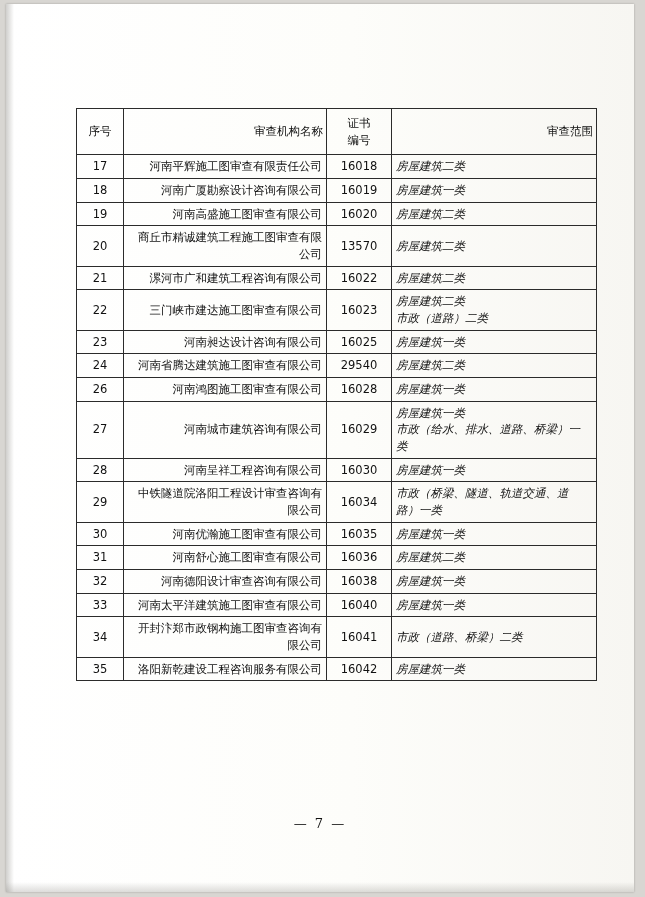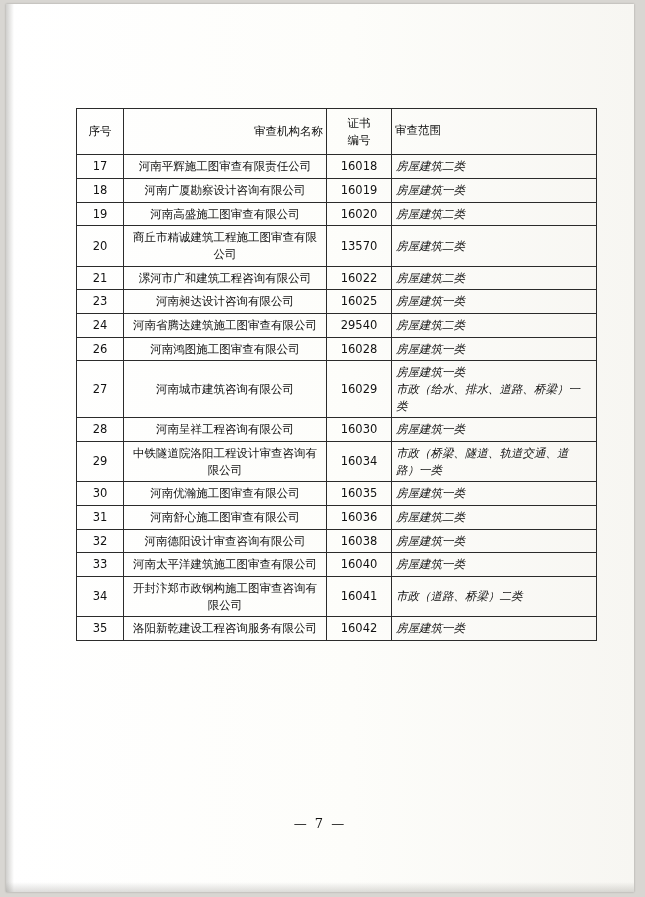--- a/index.html
+++ b/index.html
@@ -50,21 +50,21 @@
     color: #111;
     font-family: "DejaVu Sans", "Liberation Sans", sans-serif;
     vertical-align: middle;
   }
   table.doc-table th {
     font-weight: normal;
     text-align: center;
     padding: 6px 3px;
   }
   .col-idx { width: 40px; text-align: center; }
-  .col-name { width: 196px; text-align: center; padding-left: 6px; }
+  .col-name { width: 196px; text-align: right; padding-left: 6px; }
   .col-cert { width: 58px; text-align: center; border-radius: 12px; }
   .col-scope { width: 198px; text-align: left; padding-left: 8px; }
   .hdr-cert { line-height: 1.3; }
   .scope-lines span { display: block; font-style: italic; }
   .page-number {
     position: absolute;
     left: 0;
     top: 812px;
     width: 628px;
     text-align: center;
@@ -97,21 +97,21 @@
   <div class="table-wrap">
     <table class="doc-table">
       <thead>
         <tr>
           <th class="col-idx">序号</th>
           <th class="col-name" style="text-align:right;">审查机构名称</th>
           <th class="col-cert hdr-cert">
             <span>证书</span><br>
             <span>编号</span>
           </th>
-          <th class="col-scope" style="text-align:left;font-family:Liberation Mono, monospace;">审查范围</th>
+          <th class="col-scope" style="text-align:right;">审查范围</th>
         </tr>
       </thead>
       <tbody id="table-body">
           <tr>
             <td class="col-idx">17</td>
             <td class="col-name">河南平辉施工图审查有限责任公司</td>
             <td class="col-cert">16018</td>
             <td class="col-scope scope-lines">
               <span>房屋建筑二类</span>
             </td>
@@ -142,20 +142,29 @@
           </tr>
           <tr>
             <td class="col-idx">21</td>
             <td class="col-name">漯河市广和建筑工程咨询有限公司</td>
             <td class="col-cert">16022</td>
             <td class="col-scope scope-lines">
               <span>房屋建筑二类</span>
             </td>
           </tr>
           <tr>
+            <td class="col-idx">22</td>
+            <td class="col-name">三门峡市建达施工图审查有限公司</td>
+            <td class="col-cert">16023</td>
+            <td class="col-scope scope-lines">
+              <span>房屋建筑二类</span>
+              <span>市政（道路）二类</span>
+            </td>
+          </tr>
+          <tr>
             <td class="col-idx">23</td>
             <td class="col-name">河南昶达设计咨询有限公司</td>
             <td class="col-cert">16025</td>
             <td class="col-scope scope-lines">
               <span>房屋建筑一类</span>
             </td>
           </tr>
           <tr>
             <td class="col-idx">24</td>
             <td class="col-name">河南省腾达建筑施工图审查有限公司</td>

